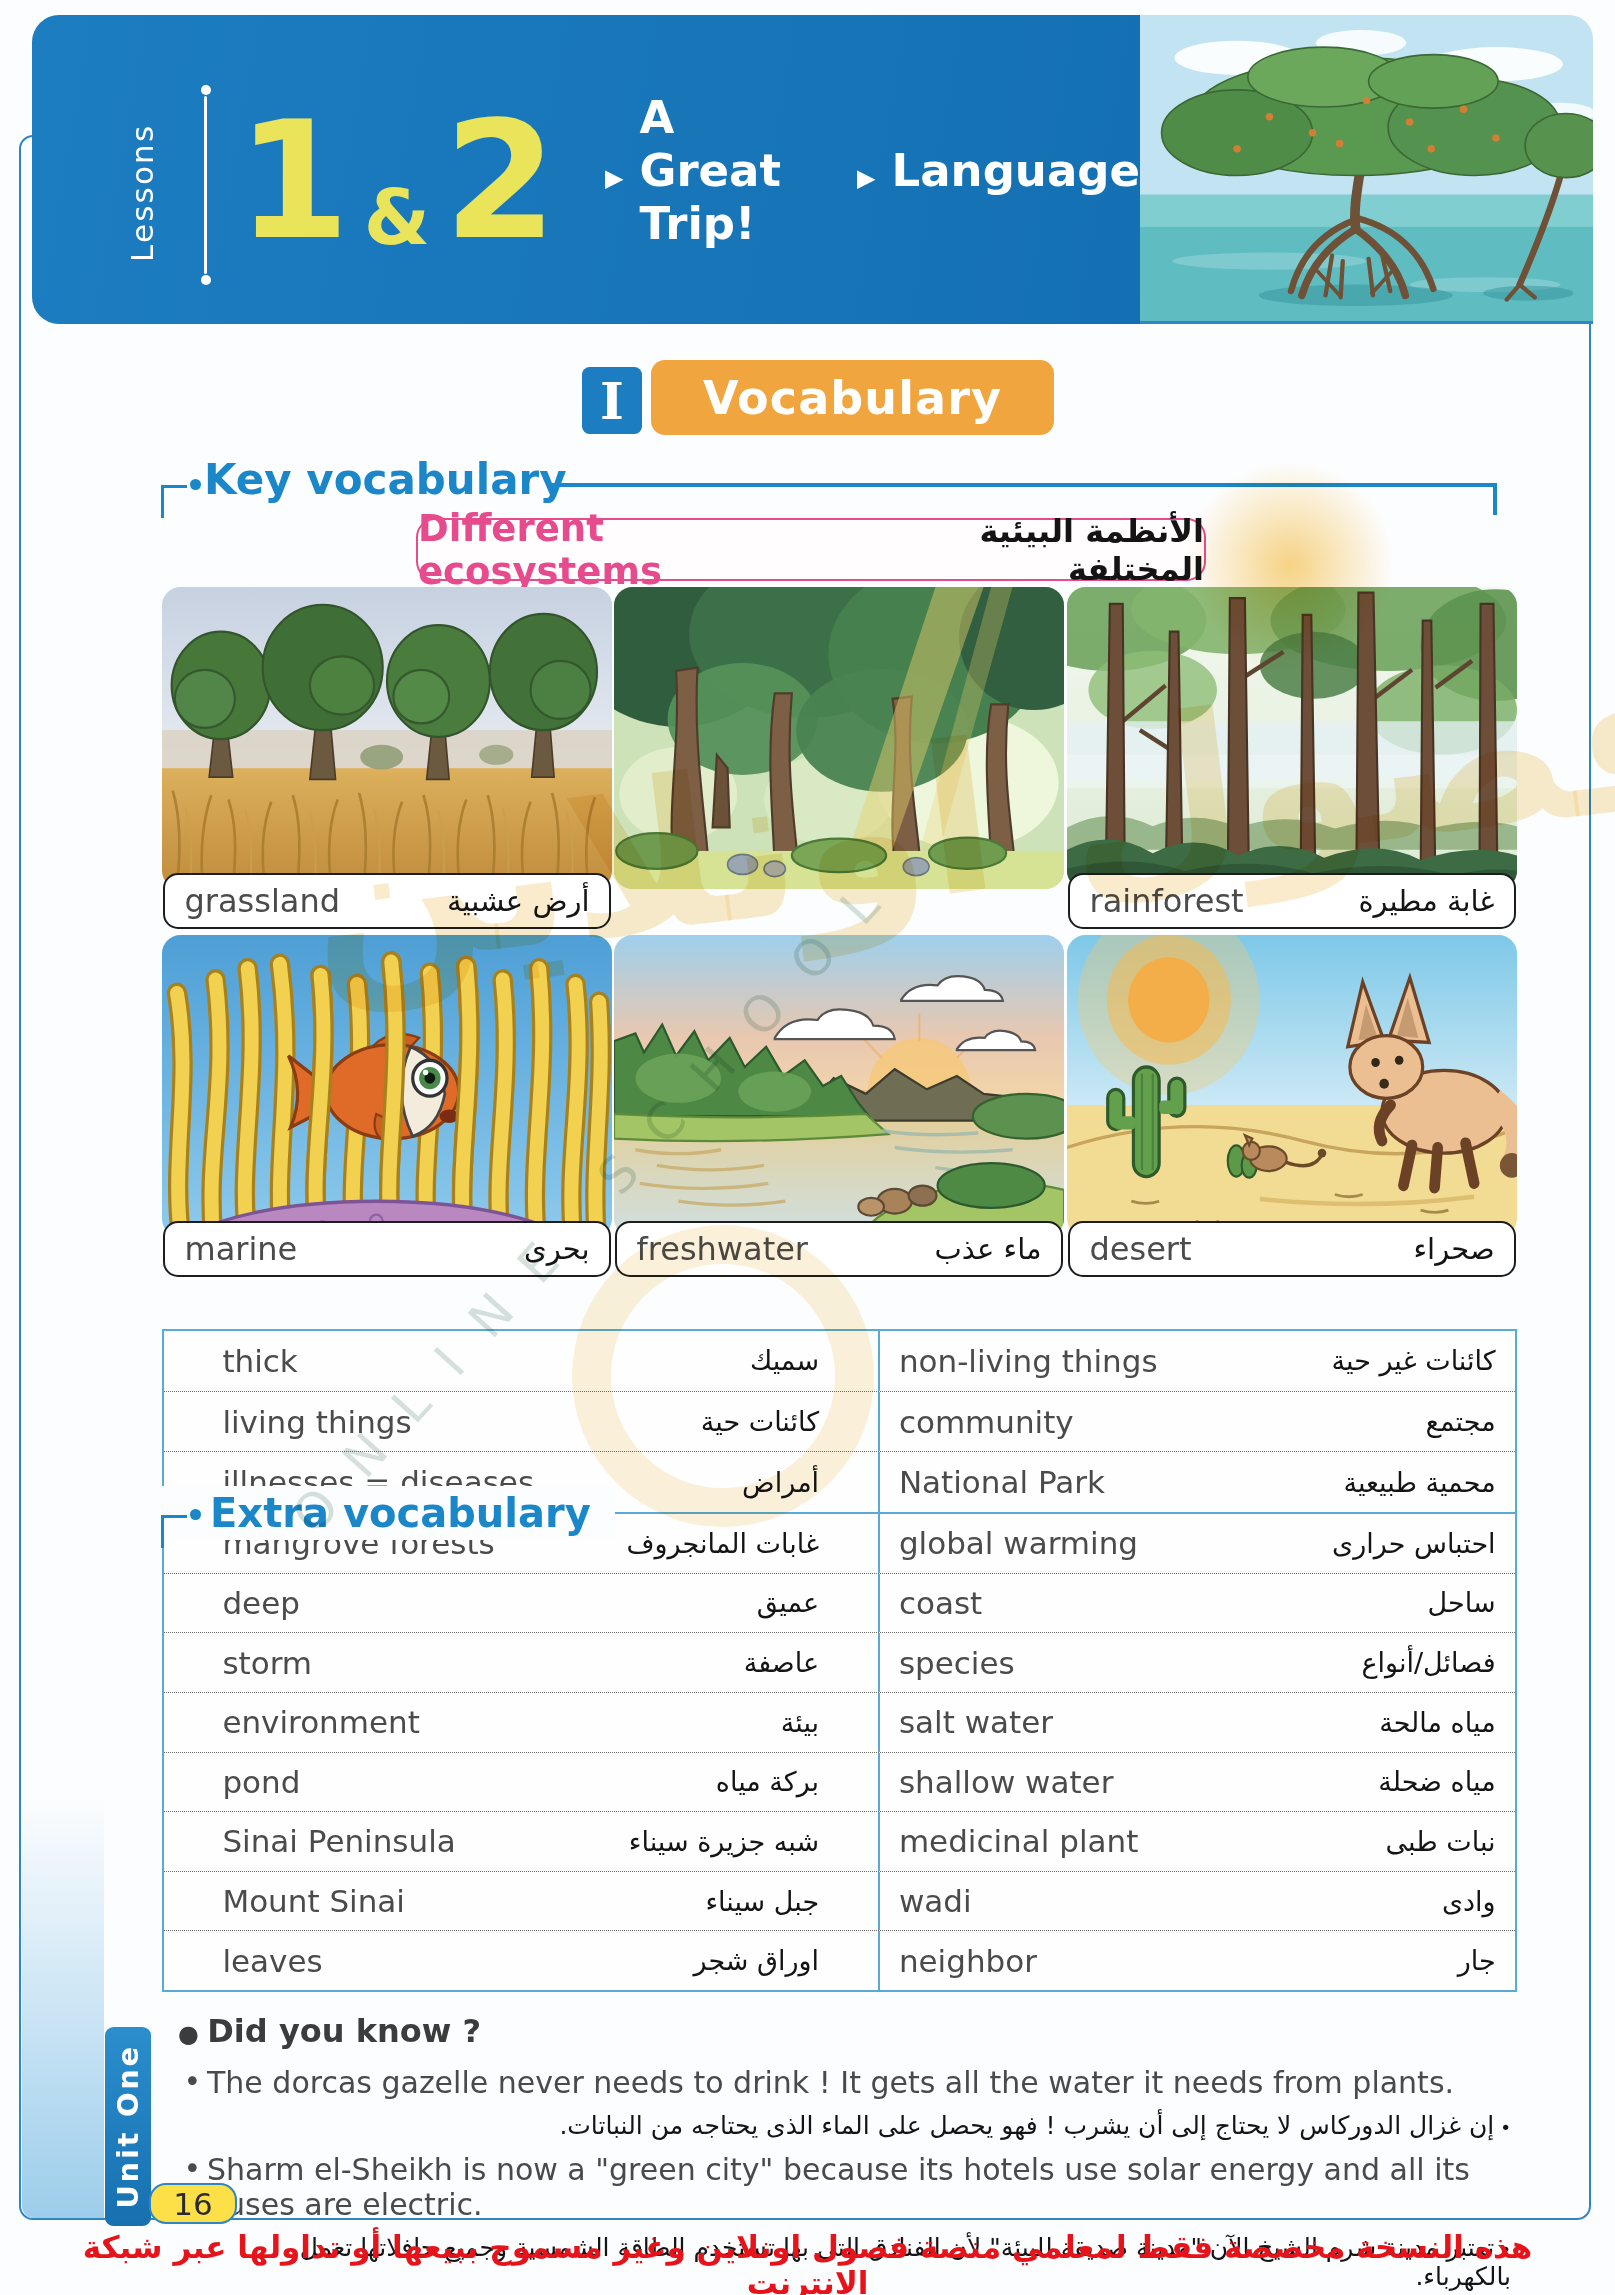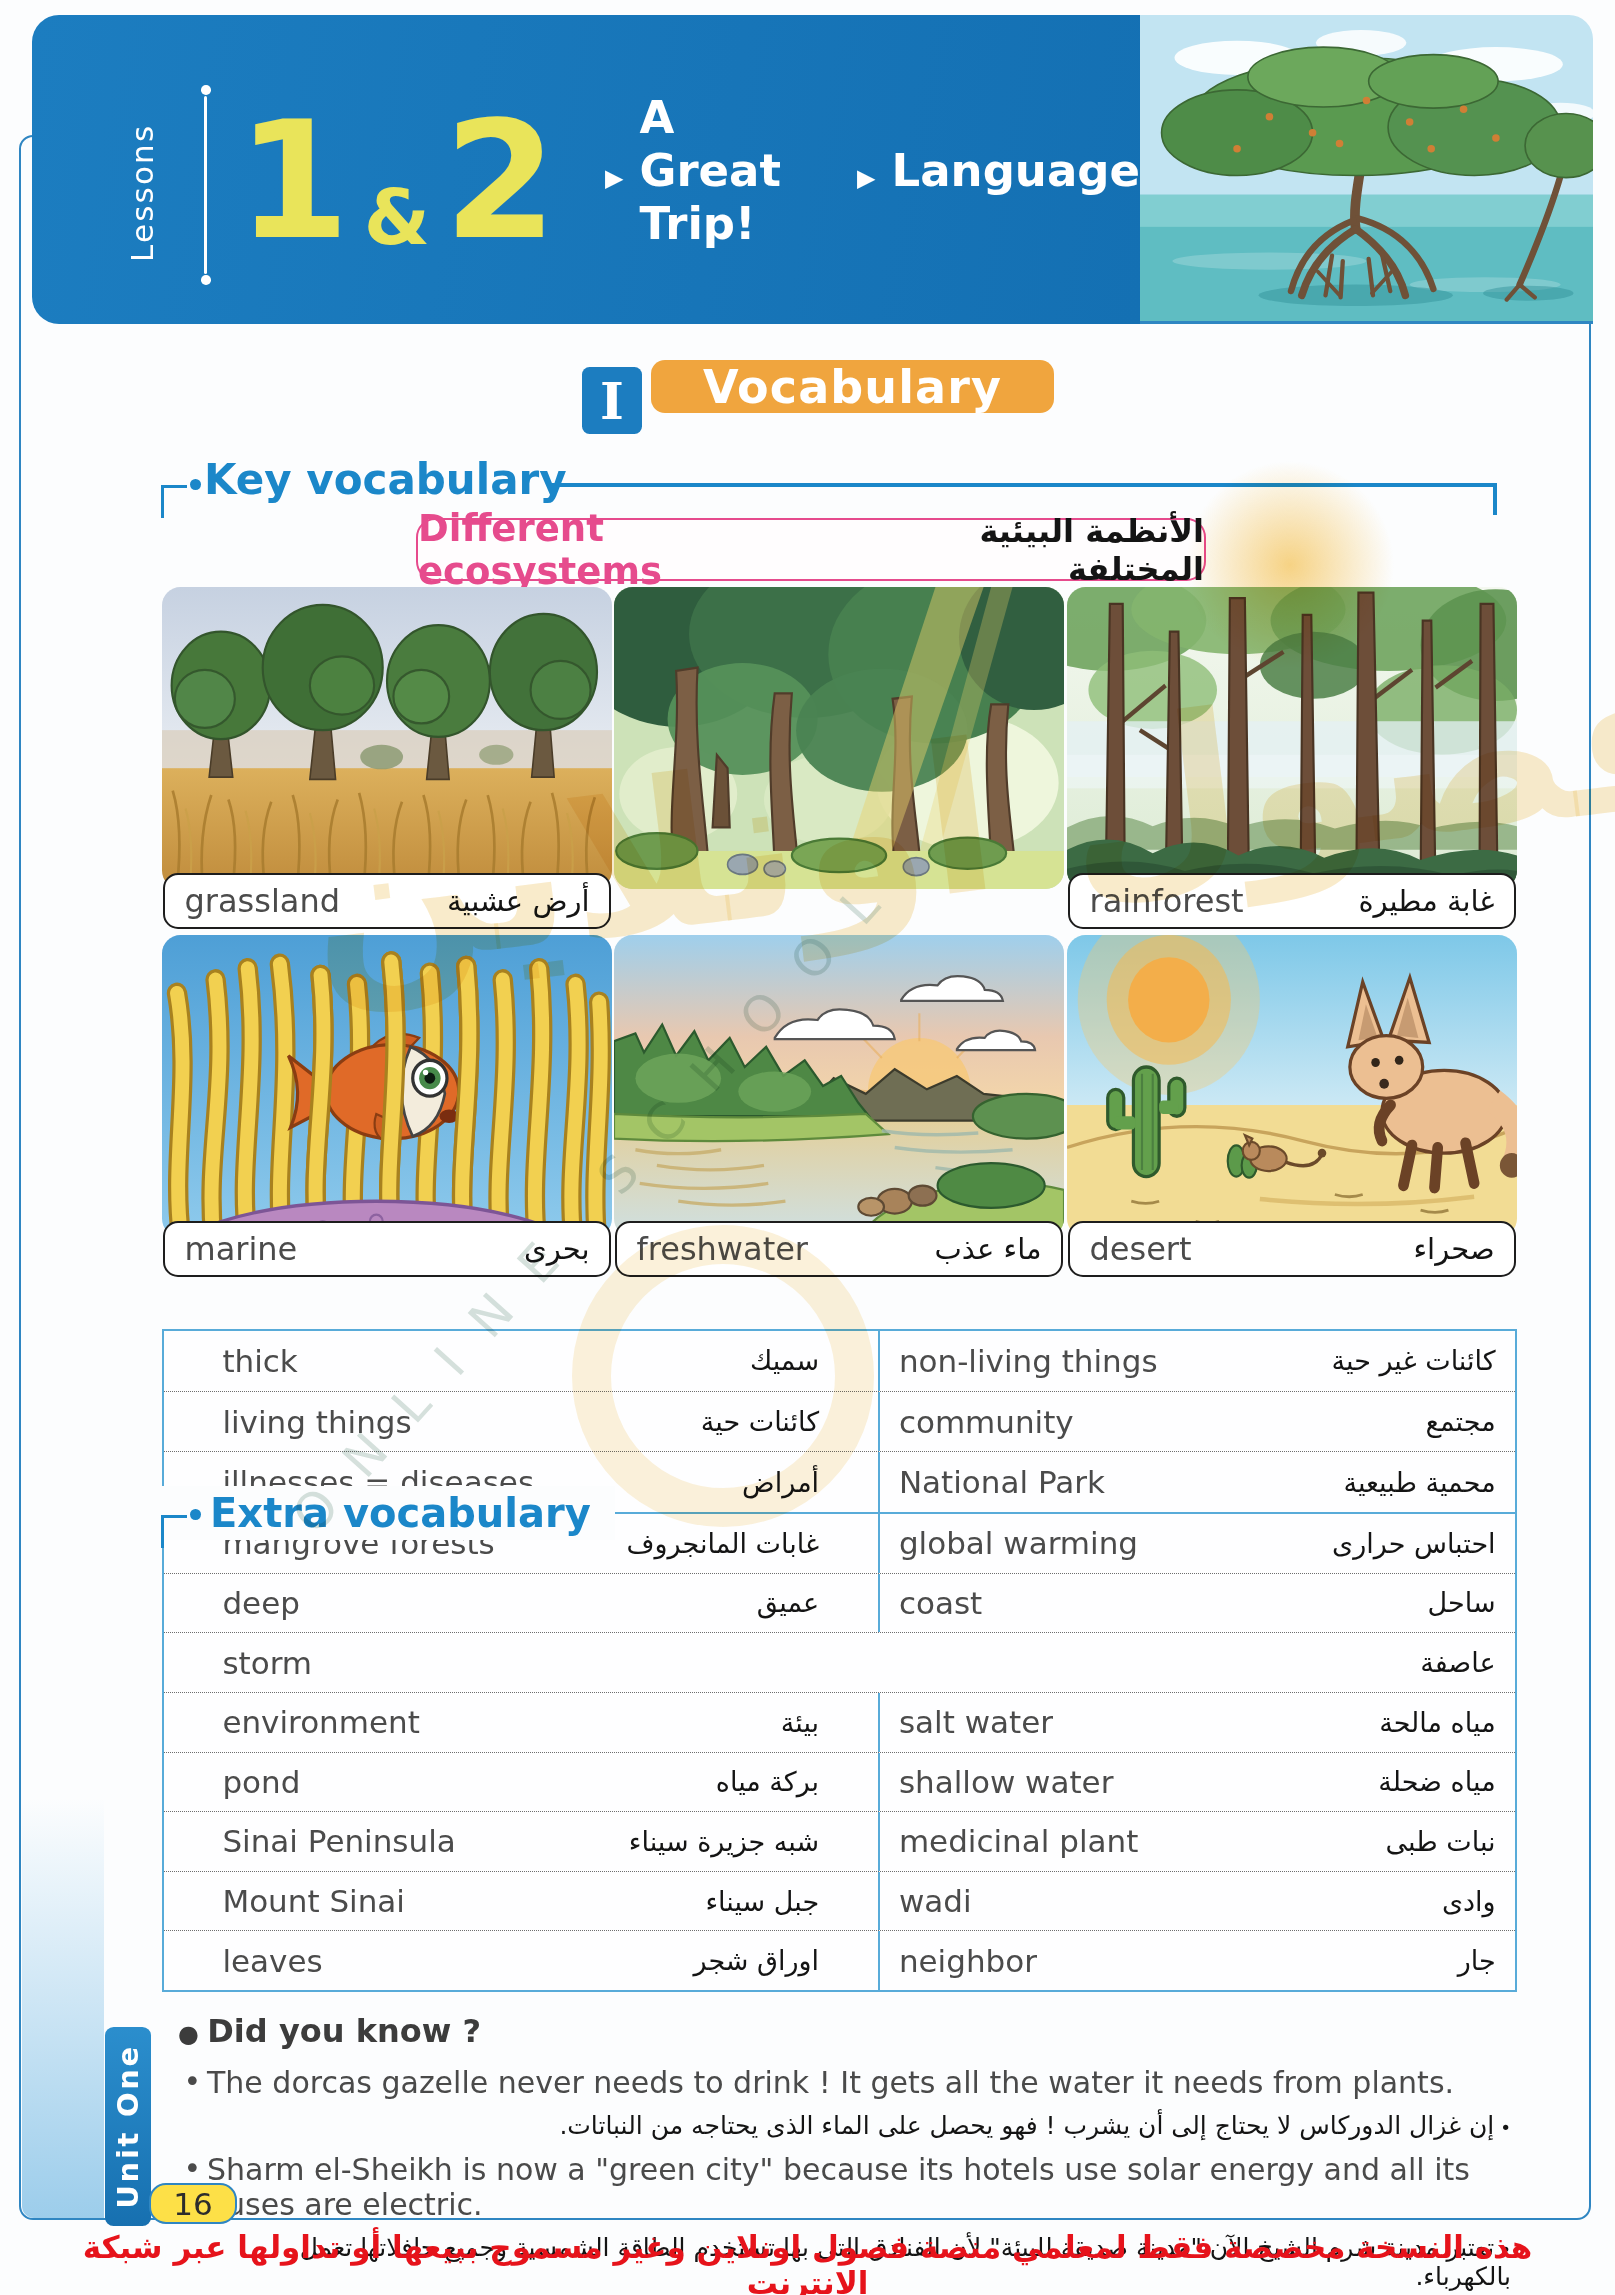--- a/index.html
+++ b/index.html
@@ -28,21 +28,21 @@
   .banner-item .tri::before { content:"▶"; font-size:24px; color:#fff; }
 
   .tree-img { position:absolute; left:1140px; top:15px; width:453px; height:309px;
               border-radius:0 24px 0 0; border-bottom:3.8px solid #2f86c2; overflow:hidden; z-index:3; }
   .tree-img svg { width:100%; height:100%; display:block; }
 
   
   .sec-i { position:absolute; left:582px; top:367px; width:60px; height:67px; background:#1c7dc0;
            border-radius:7.6px; color:#fff; font-family:"DejaVu Serif", serif; font-weight:700; font-size:51px;
            display:flex; align-items:center; justify-content:center; z-index:10; }
-  .sec-title { position:absolute; left:651px; top:360px; width:403px; height:53px; background:#f0a53e;
+  .sec-title { position:absolute; left:651px; top:360px; width:403px; height:75px; background:#f0a53e;
                border-radius:14px; color:#fff; font-weight:700; font-size:46px; letter-spacing:1.1px;
                display:flex; align-items:center; justify-content:center; z-index:10; }
 
   
   .kv-head { position:absolute; left:204px; top:455px; font-size:42px; font-weight:700; color:#1b87c9; z-index:10; }
   .hook { position:absolute; width:26px; height:33px; border-left:3.8px solid #1b87c9; border-top:3.8px solid #1b87c9; z-index:12; }
   .hdot { position:absolute; width:10.8px; height:10.8px; background:#1b87c9; border-radius:50%; z-index:12; }
   .kv-line { position:absolute; left:551px; top:483px; width:946px; height:3.8px; background:#1b87c9; z-index:10; }
   .kv-elbow { position:absolute; left:1493px; top:483px; width:3.8px; height:32px; background:#1b87c9; z-index:10; }
 
@@ -569,20 +569,24 @@
       <div class="vcell right">
         <span class="en">coast</span>
         <span class="ar">ساحل</span>
       </div>
     </div>
     <div class="vrow">
       <div class="vcell left">
         <span class="en">storm</span>
         <span class="ar">عاصفة</span>
       </div>
+      <div class="vcell right">
+        <span class="en">species</span>
+        <span class="ar">فصائل/أنواع</span>
+      </div>
     </div>
     <div class="vrow">
       <div class="vcell left">
         <span class="en">environment</span>
         <span class="ar">بيئة</span>
       </div>
       <div class="vcell right">
         <span class="en">salt water</span>
         <span class="ar">مياه مالحة</span>
       </div>

